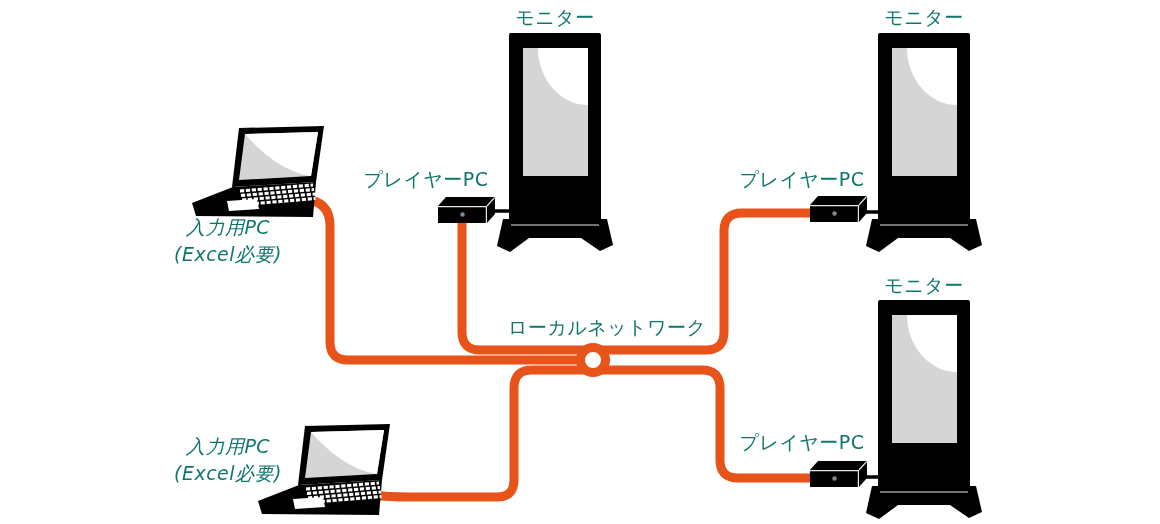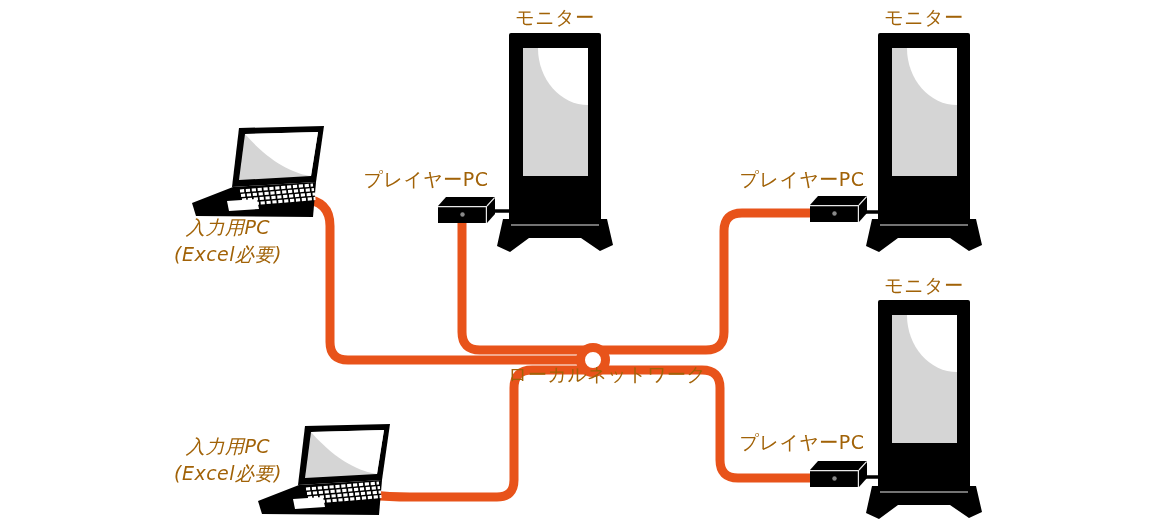--- a/index.html
+++ b/index.html
@@ -6,21 +6,21 @@
   #canvas{
     position:relative;
     width:1160px;height:524px;
     background:#fff;
     overflow:hidden;
     font-family:"DejaVu Sans","Liberation Sans",sans-serif;
   }
   #diagram-svg{position:absolute;left:0;top:0;}
   .lbl{
     position:absolute;
-    color:#a16207;
+    color:#0f766e;
     font-size:19px;
     line-height:23px;
     text-align:center;
     white-space:nowrap;
     letter-spacing:0.5px;
   }
   .lbl.two-line{line-height:27px;font-style:italic;}
 </style>
 </head>
 <body>
@@ -110,15 +110,15 @@
   <div class="lbl two-line" style="left:158px;top:214px;width:140px;">
     <div>入力用PC</div>
     <div>(Excel必要)</div>
   </div>
 
   <div class="lbl two-line" style="left:158px;top:433px;width:140px;">
     <div>入力用PC</div>
     <div>(Excel必要)</div>
   </div>
 
-  <div class="lbl" style="left:508px;top:316px;width:170px;margin-top:47px;">ローカルネットワーク</div>
+  <div class="lbl" style="left:508px;top:316px;width:170px;">ローカルネットワーク</div>
 
 </div>
 
 </body></html>

